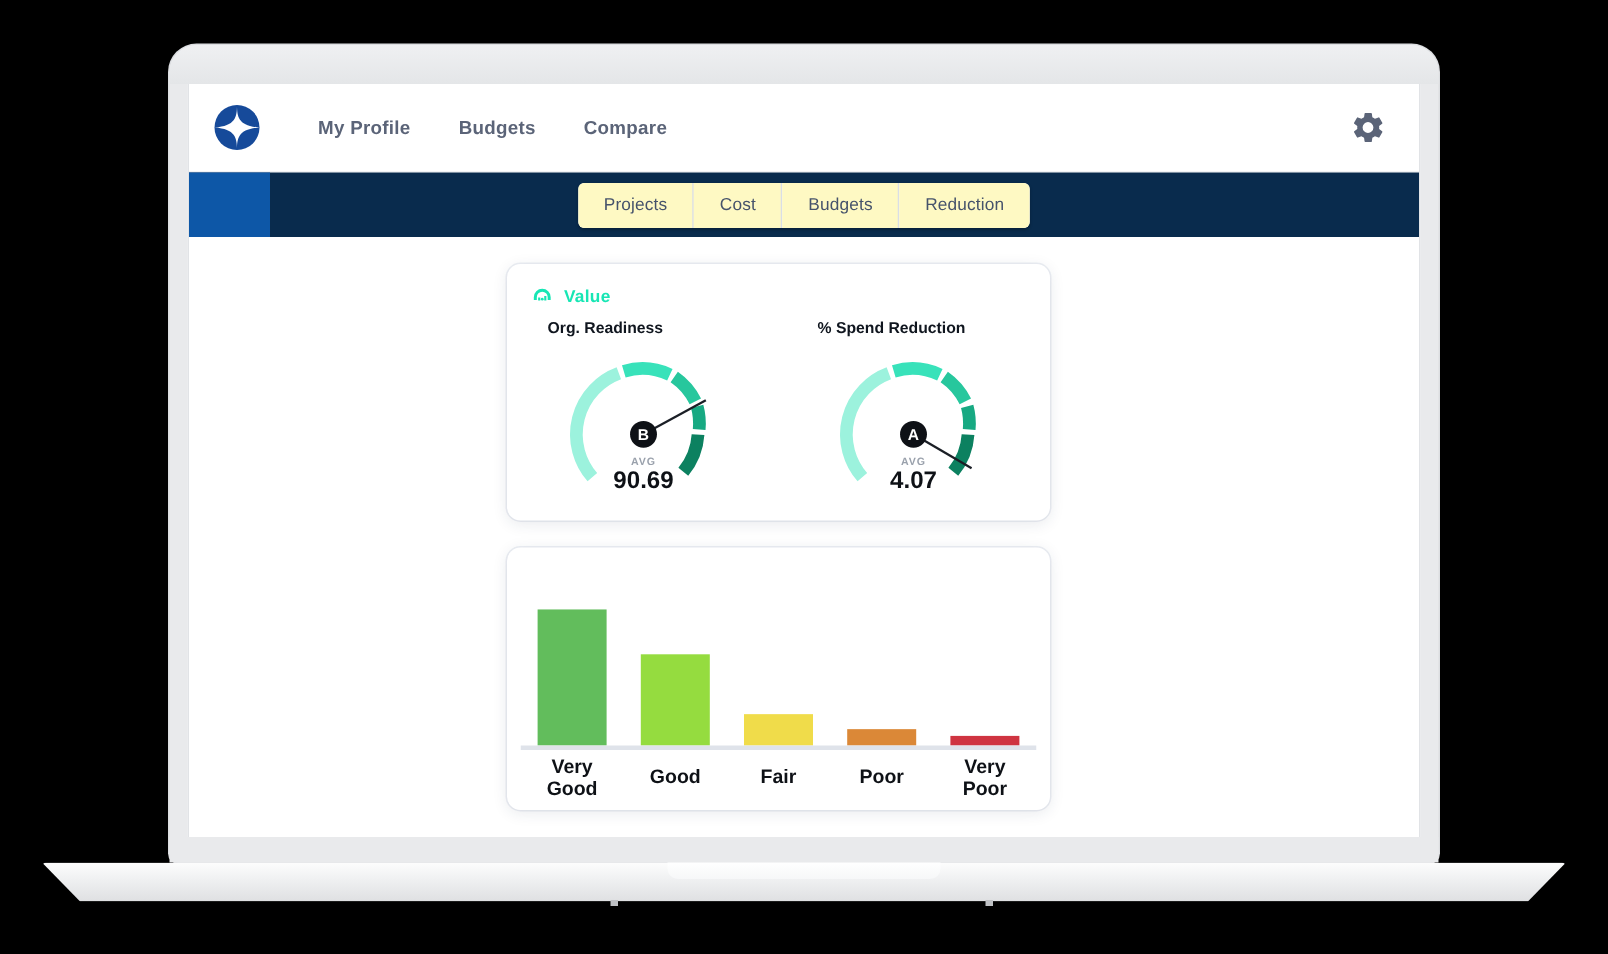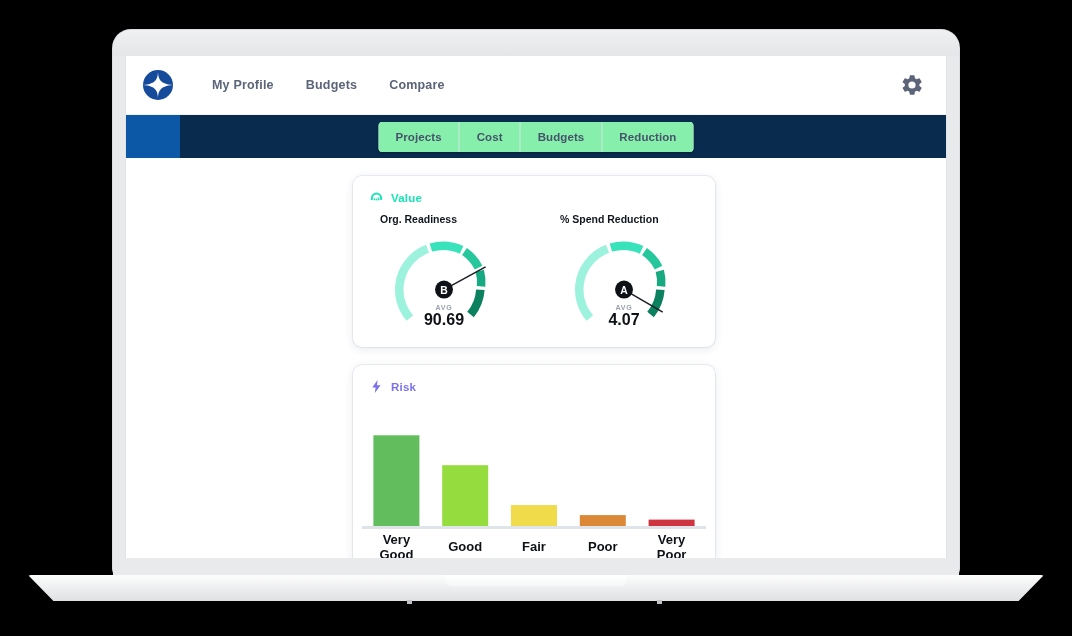--- a/index.html
+++ b/index.html
@@ -90,39 +90,39 @@
   .tabset {
     position: absolute;
     left: 50%; top: 50%; transform: translate(-50%, -50%);
     display: flex;
     background: #ffffff;
     border-radius: 4px;
     overflow: hidden;
     box-shadow: 0 1px 2px rgba(0,0,0,.25);
   }
   .tabset .tab {
-    font-size: 11.5px; font-weight: 700; color: #46536b;
+    font-size: 11.5px; font-weight: 400; color: #46536b;
     padding: 9px 17px;
-    background: #86efac;
+    background: #fef9c3;
     border-right: 1px solid #d9dee6;
     white-space: nowrap; cursor: pointer;
     letter-spacing: .1px;
   }
   .tabset .tab:last-child { border-right: none; }
 
   
   .page {
     background: #ffffff;
     height: 400px;
     padding: 18px 0 0 0;
     position: relative;
   }
   .col {
     position: absolute;
-    left: 227px;
+    left: 212px;
     width: 362px;
   }
 
   .card {
     background: #ffffff;
     border-radius: 9px;
     box-shadow: 0 2px 10px rgba(30,45,80,.10), 0 0 0 1px rgba(225,229,236,.6);
   }
   .card-head {
     display: flex; align-items: center; gap: 7px;
@@ -242,28 +242,20 @@
                     <text x="60" y="84" text-anchor="middle" font-family="Liberation Sans, sans-serif" font-size="7.5" font-weight="700" letter-spacing="0.7" fill="#9aa1ac">AVG</text>
                     <text x="60" y="100" text-anchor="middle" font-family="Liberation Sans, sans-serif" font-size="17" font-weight="700" fill="#0e1116">4.07</text>
                   </svg>
                 </div>
               </div>
 
             </div>
           </div>
 
           <div class="card" style="margin-top:18px;">
-            <div class="card-head">
-              <span class="ic">
-                <svg viewBox="0 0 24 24" width="15" height="15" fill="#7b72e9">
-                  <path d="M13.6 1.5 5.2 13.4h5.3L9.4 22.5l9.1-12.4h-5.7z"></path>
-                </svg>
-              </span>
-              <span class="card-title risk">Risk</span>
-            </div>
 
             <div class="bars-area">
               <svg class="chart-svg" id="barchart" viewBox="0 0 344 168" width="344" height="168">
                   <rect x="11.4" y="31.3" width="46" height="90.7" fill="#62bd5c"></rect>
                   <rect x="80.2" y="61.2" width="46" height="60.8" fill="#95dc3f"></rect>
                   <rect x="149.0" y="101.1" width="46" height="20.9" fill="#f0dc4a"></rect>
                   <rect x="217.8" y="111.1" width="46" height="10.9" fill="#db8837"></rect>
                   <rect x="286.6" y="115.6" width="46" height="6.4" fill="#cf3441"></rect>
                   <line x1="0" x2="344" y1="123.5" y2="123.5" stroke="#dfe3ea" stroke-width="3"></line>
                   <text x="34.4" y="140.0" text-anchor="middle" font-family="Liberation Sans, sans-serif" font-size="13" font-weight="700" fill="#0e1116"><tspan x="34.4" dy="0">Very</tspan><tspan x="34.4" dy="15">Good</tspan></text>

